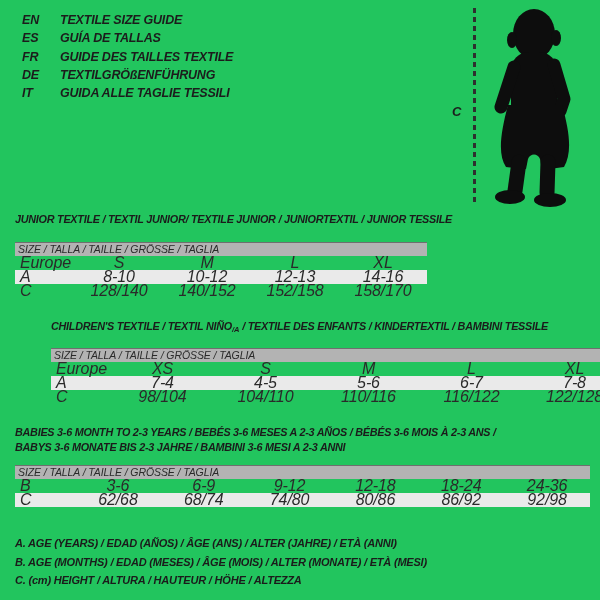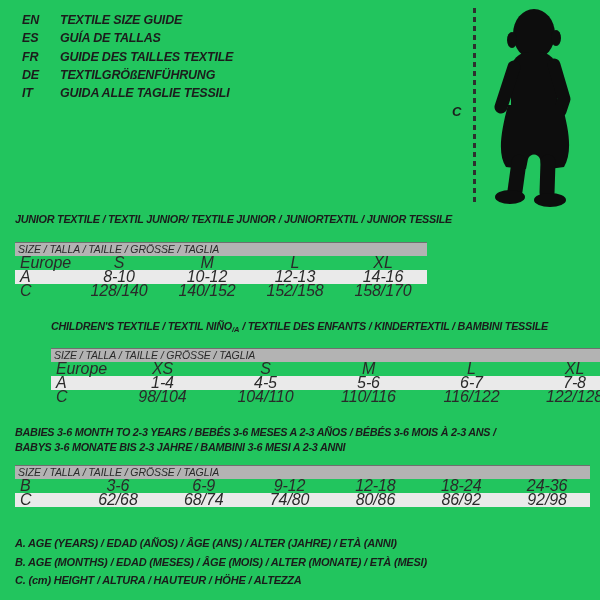--- a/index.html
+++ b/index.html
@@ -103,21 +103,21 @@
     <div class="row">
       <span class="lab">Europe</span>
       <span class="cell">XS</span>
       <span class="cell">S</span>
       <span class="cell">M</span>
       <span class="cell">L</span>
       <span class="cell">XL</span>
     </div>
     <div class="row shaded">
       <span class="lab">A</span>
-      <span class="cell">1-4</span>
+      <span class="cell">7-4</span>
       <span class="cell">4-5</span>
       <span class="cell">5-6</span>
       <span class="cell">6-7</span>
       <span class="cell">7-8</span>
     </div>
     <div class="row">
       <span class="lab">C</span>
       <span class="cell">98/104</span>
       <span class="cell">104/110</span>
       <span class="cell">110/116</span>

